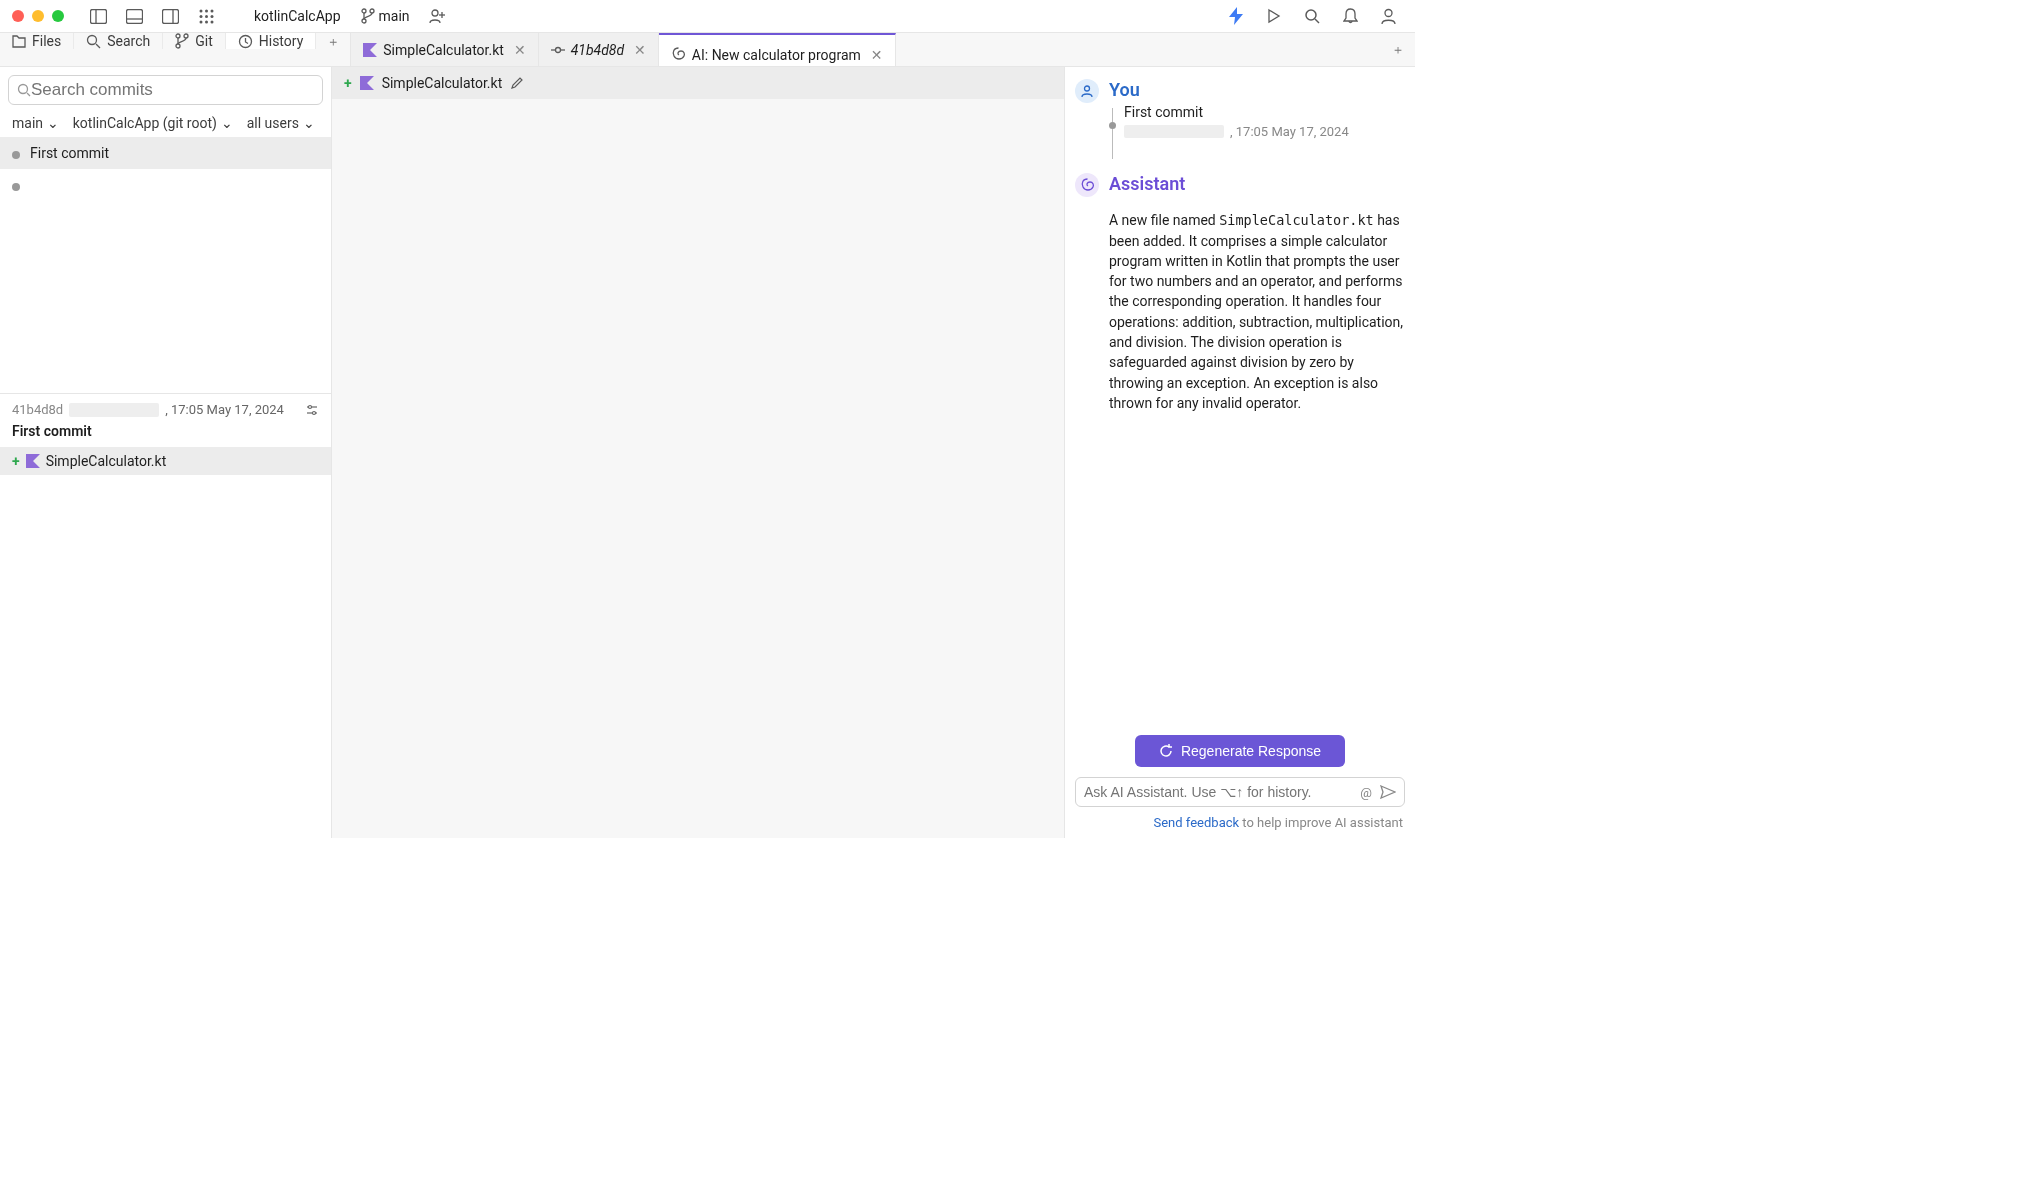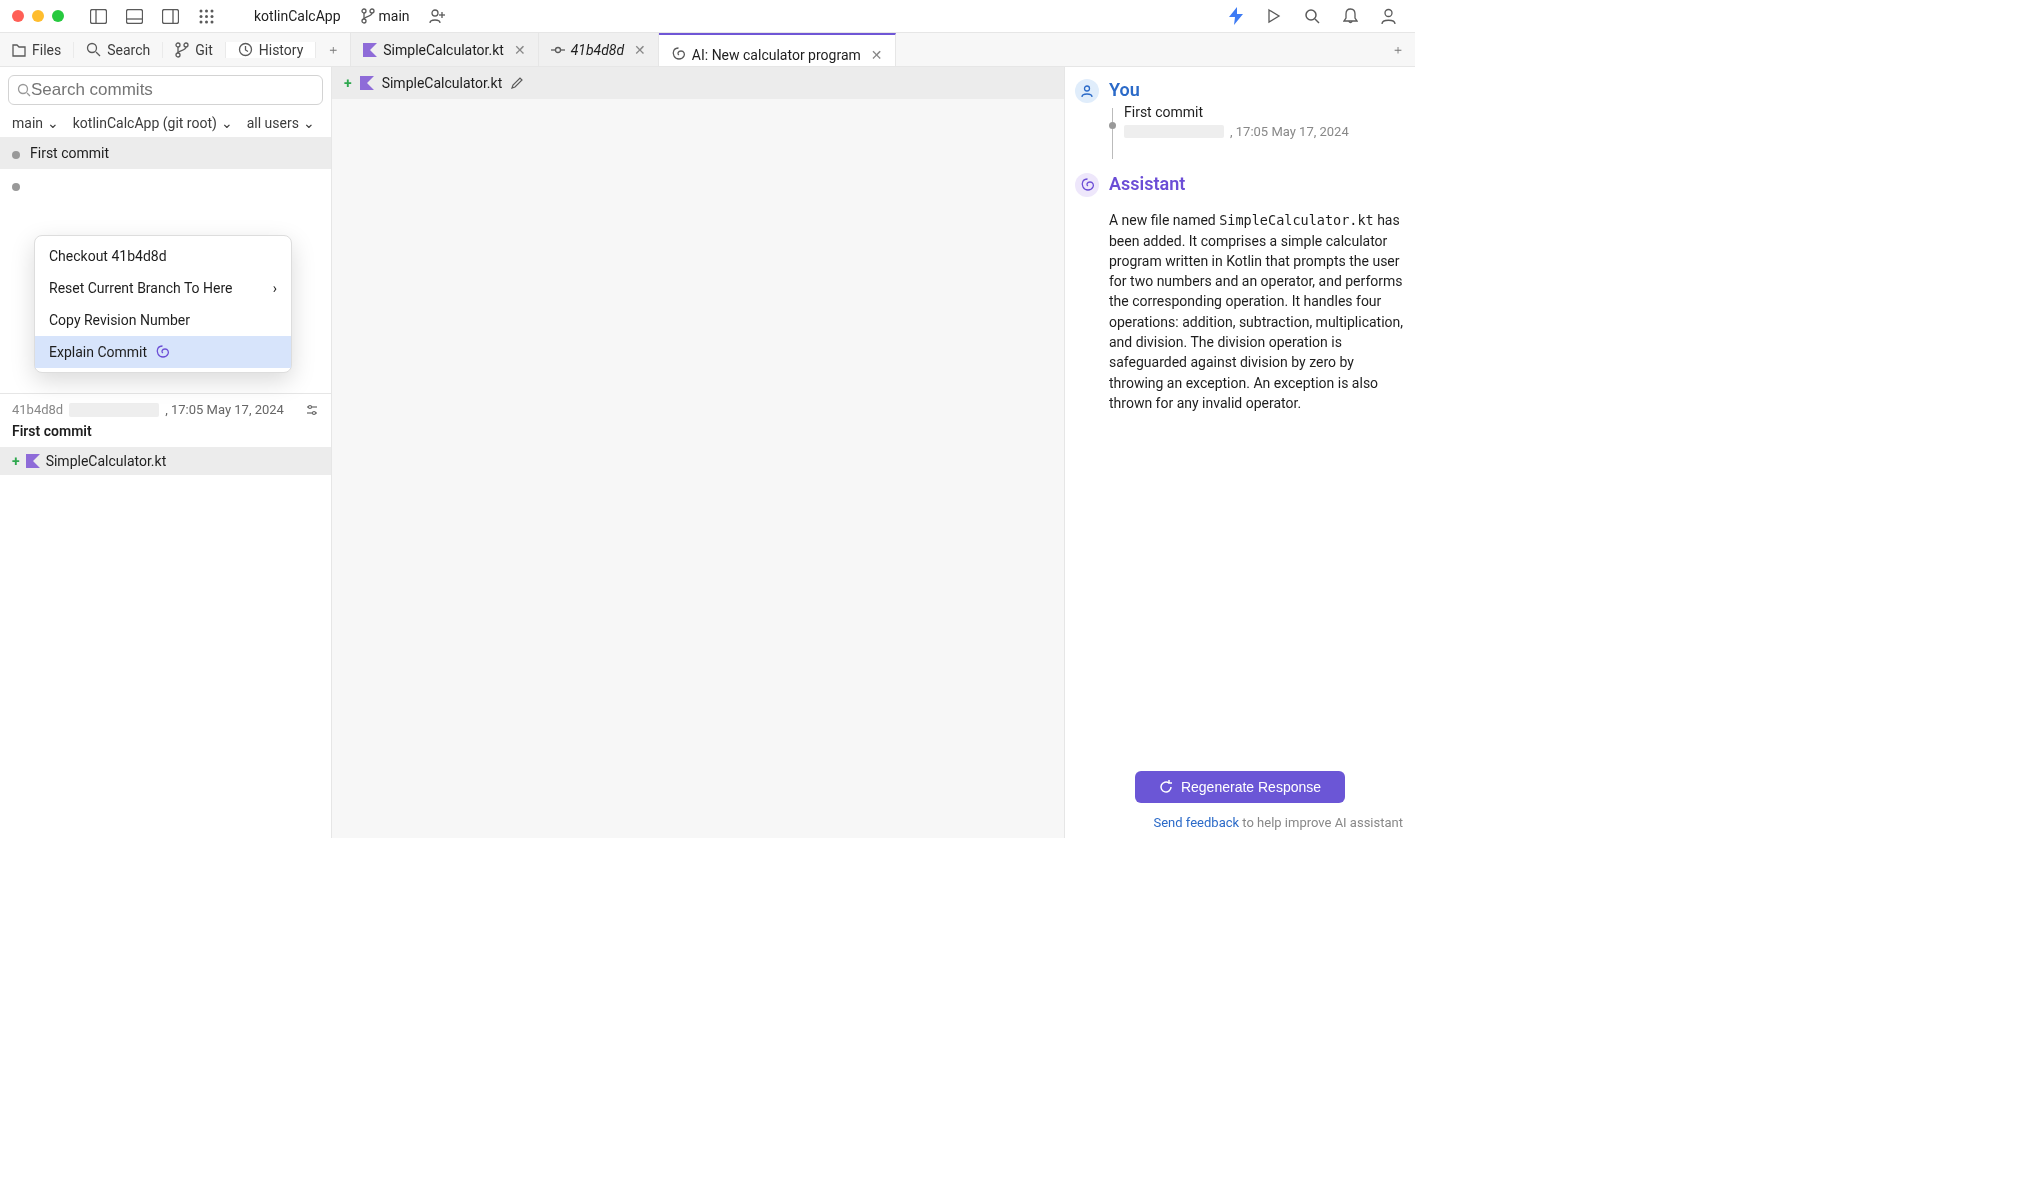--- a/index.html
+++ b/index.html
@@ -43,21 +43,21 @@
     }
     .tabs-row {
       height: 34px;
       display: flex;
       align-items: stretch;
       border-bottom: 1px solid #e6e6e6;
       background: #f7f7f7;
     }
     .left-tool-tabs {
       display: flex;
-      align-items: center;
+      align-items: flex-start;
       border-right: 1px solid #e6e6e6;
     }
     .tool-tab {
       display: flex; align-items: center; gap: 6px;
       padding: 0 12px; font-size: 14px;
       cursor: pointer;
       color: #3c3c3c;
       background: #f7f7f7;
       border-right: 1px solid #eaeaea;
     }
@@ -387,40 +387,20 @@
       <div class="commit-item selected">
         <div class="graph-dot"></div>
         <div class="commit-text">First commit</div>
       </div>
       <div class="commit-item">
         <div class="graph-dot"></div>
         <div class="commit-text">&nbsp;</div>
       </div>
     </div>
 
-    <div class="context-menu">
-      <div class="cm-item">
-        <span>Checkout 41b4d8d</span>
-      </div>
-      <div class="cm-item">
-        <span>Reset Current Branch To Here</span>
-        <span>›</span>
-      </div>
-      <div class="cm-item">
-        <span>Copy Revision Number</span>
-      </div>
-      <div class="cm-item highlight">
-        <span style="display:flex; align-items:center; gap:8px;">
-          <span>Explain Commit</span>
-          <svg width="15" height="15" viewBox="0 0 15 15" fill="none" stroke="#6b4dd6" stroke-width="1.3">
-              <path d="M7.5 1 C3 1 1 5 3 9 C5 13 11 13 13 9 C14 7 13 4 10 4 C7 4 6 7 8 8"></path>
-            </svg>
-        </span>
-      </div>
-    </div>
 
     <div class="commit-details">
       <div class="cd-row1">
         <span class="hash">41b4d8d</span>
         <span class="redacted"></span>
         <span>, 17:05 May 17, 2024</span>
         <span class="settings">
           <svg width="14" height="14" viewBox="0 0 14 14" fill="none" stroke="#666" stroke-width="1.2">
               <line x1="2" y1="4" x2="12" y2="4"></line>
               <line x1="2" y1="10" x2="12" y2="10"></line>
@@ -502,17 +482,28 @@
     </div>
     <div class="regen-wrap">
       <button class="regen-btn">
         <svg width="14" height="14" viewBox="0 0 14 14" fill="none" stroke="#fff" stroke-width="1.5">
             <path d="M12 7 A5 5 0 1 1 10 3"></path>
             <path d="M10 0 L10 3 L13 3"></path>
           </svg>
         <span>Regenerate Response</span>
       </button>
     </div>
+    <div class="ai-input-wrap">
+      <div class="ai-input">
+        <input placeholder="Ask AI Assistant. Use ⌥↑ for history." style="">
+        <span class="icon">@</span>
+        <span class="icon">
+          <svg width="16" height="14" viewBox="0 0 16 14" fill="none" stroke="#888" stroke-width="1.3">
+              <path d="M1 1 L15 7 L1 13 L3 7 Z"></path>
+            </svg>
+        </span>
+      </div>
+    </div>
     <div class="feedback">
       <a href="#">Send feedback</a><span> to help improve AI assistant</span>
     </div>
   </div>
 </div>
 
 </body></html>

